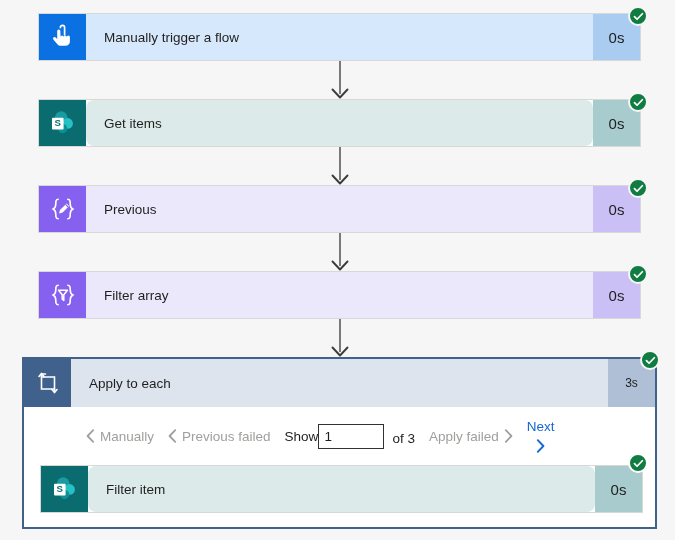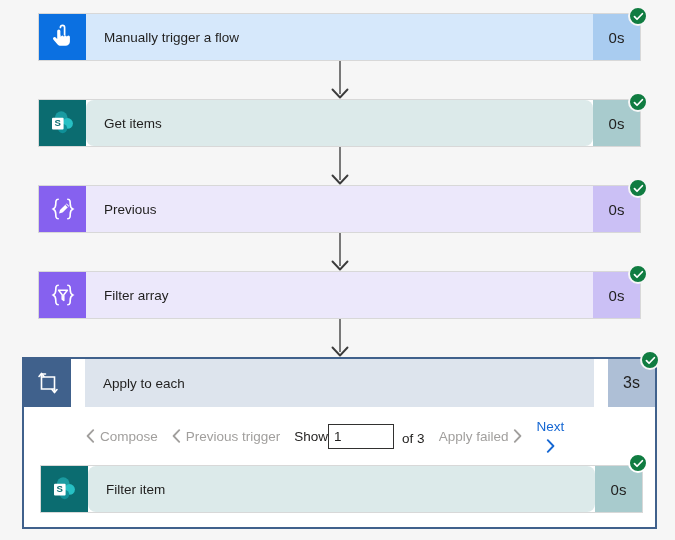--- a/index.html
+++ b/index.html
@@ -101,21 +101,20 @@
   .scope-container {
     position: absolute;
     box-sizing: border-box;
     border: 2px solid #40618c;
     background: #ffffff;
   }
   .scope-header {
     display: flex;
     height: 48px;
     box-sizing: border-box;
-    gap: 14px;
   }
   .scope-header .card-icon {
     width: 47px;
     min-width: 47px;
     background: #40618c;
     display: flex;
     align-items: center;
     justify-content: center;
   }
   .scope-header .card-title {
@@ -126,21 +125,21 @@
     font-size: 13.5px;
     background: #dde4ed;
     white-space: nowrap;
   }
   .scope-header .card-duration {
     width: 47px;
     min-width: 47px;
     display: flex;
     align-items: center;
     justify-content: center;
-    font-size: 16px;
+    font-size: 12px;
     background: #aebfd6;
   }
   .scope-body {
     position: relative;
     background: #ffffff;
     height: 118px;
   }
 
   
   .pager {
@@ -316,28 +315,28 @@
     </div>
 
     <div class="scope-body">
 
       <div class="pager">
 
         <span class="pager-btn">
           <svg width="9" height="14" viewBox="0 0 9 14" aria-hidden="true">
             <path d="M7.2 1.2 L1.6 7 L7.2 12.8" fill="none" stroke="#a19f9d" stroke-width="1.8" stroke-linecap="round" stroke-linejoin="round"></path>
           </svg>
-          <span>Compose</span>
+          <span>Manually</span>
         </span>
 
         <span class="pager-btn">
           <svg width="9" height="14" viewBox="0 0 9 14" aria-hidden="true">
             <path d="M7.2 1.2 L1.6 7 L7.2 12.8" fill="none" stroke="#a19f9d" stroke-width="1.8" stroke-linecap="round" stroke-linejoin="round"></path>
           </svg>
-          <span>Previous trigger</span>
+          <span>Previous failed</span>
         </span>
 
         <span class="pager-label">Show</span>
 
         <input class="pager-input" type="text" value="1" style="">
 
         <span class="pager-of">of 3</span>
 
         <span class="pager-btn">
           <span>Apply failed</span>

